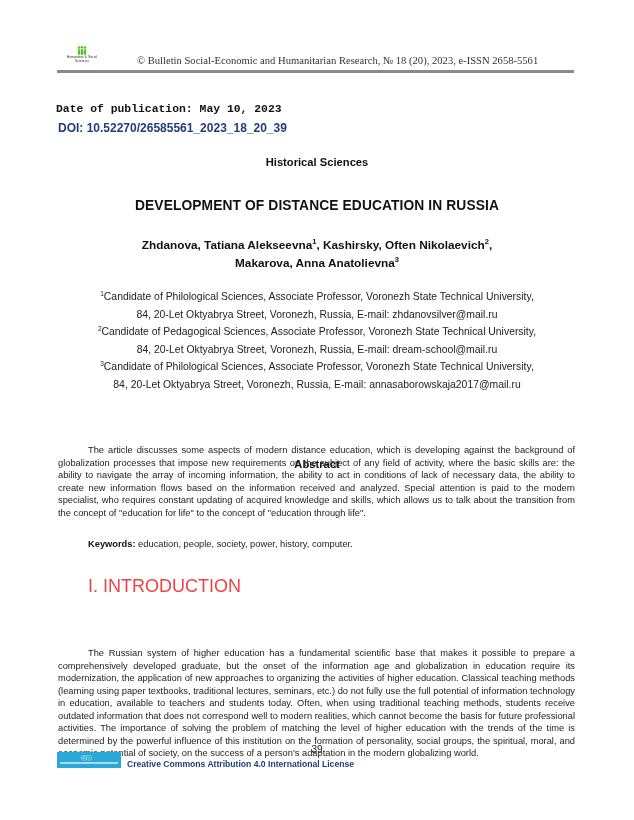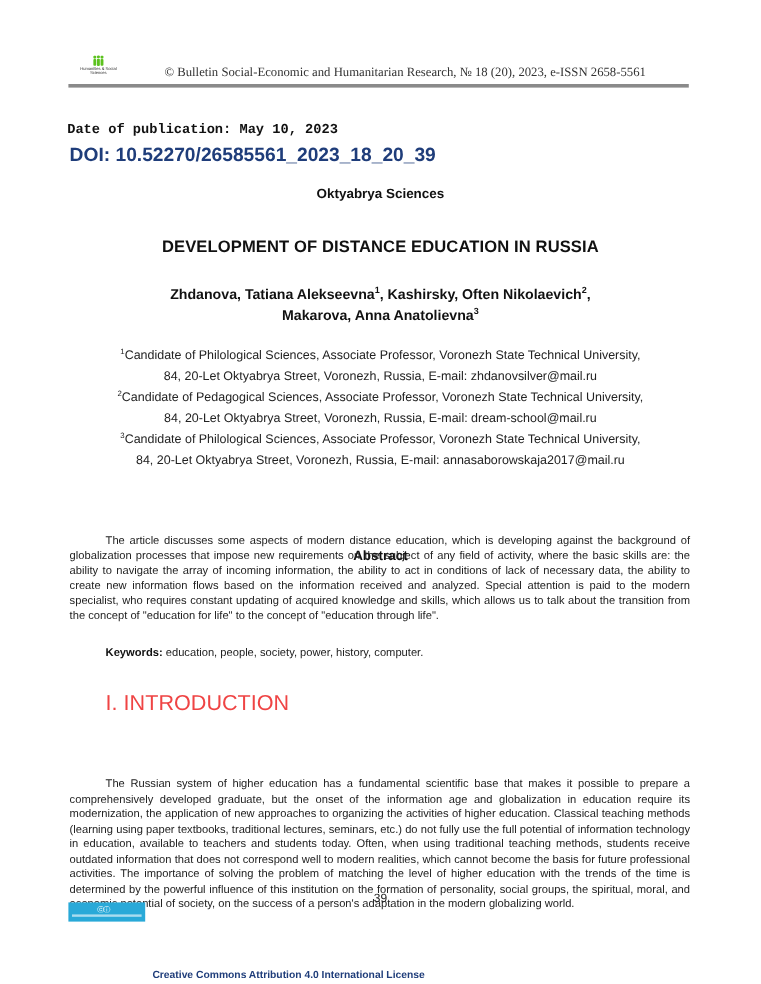--- a/index.html
+++ b/index.html
@@ -7,21 +7,21 @@
   .page { position: absolute; left: 0; top: 0; width: 570px; height: 820px; }
 
   .header { position: absolute; left: 57px; top: 46px; width: 517px; height: 28px; }
   .logo { position: absolute; left: 0; top: 0; width: 50px; text-align: center; }
   .logo-icon { display: block; margin: 0 auto; width: 12px; height: 9px; }
   .logo-text { display: block; font-size: 3.4px; line-height: 4px; color: #333; }
   .journal-line { position: absolute; left: 80px; top: 9px; font-family: "Liberation Serif", serif; font-size: 10.6px; color: #333; white-space: nowrap; }
   .header-rule { position: absolute; left: 0; top: 24px; width: 517px; height: 3px; background: #8a8a8a; }
 
   .pubdate { position: absolute; left: 56px; top: 103px; font-size: 11.4px; font-weight: bold; color: #111; font-family: Liberation Mono, monospace; }
-  .doi { position: absolute; left: 58px; top: 121px; font-size: 16px; font-weight: bold; color: #1f3d7a; }
+  .doi { position: absolute; left: 58px; top: 121px; font-size: 12px; font-weight: bold; color: #1f3d7a; }
 
   .center { position: absolute; left: 0; width: 634px; text-align: center; }
   .section { top: 156px; font-size: 11.2px; font-weight: bold; }
   .title { top: 198px; font-size: 13.8px; font-weight: bold; letter-spacing: 0.1px; }
   .authors { top: 236px; font-size: 11.8px; font-weight: bold; line-height: 18px; }
   .authors sup { font-size: 7.5px; vertical-align: 5px; line-height: 0; }
   .affils { top: 288px; font-size: 10.4px; line-height: 17.6px; color: #222; }
   .affils sup { font-size: 6.5px; vertical-align: 4px; line-height: 0; }
   .abstract-h { top: 413px; font-size: 11.2px; font-weight: bold; margin-top: 45px; }
 
@@ -30,21 +30,21 @@
   .keywords { position: absolute; left: 88px; top: 539px; font-size: 9.3px; color: #222; text-align: right; }
   .keywords b { color: #111; }
   .intro-h { position: absolute; left: 88px; top: 576px; font-size: 18px; font-weight: normal; color: #ef4444; }
   .intro-body { top: 647px; }
 
   .page-num { position: absolute; left: 0; width: 634px; top: 744px; text-align: center; font-size: 10px; color: #222; }
   .footer { position: absolute; left: 57px; top: 752px; height: 16px; }
   .cc-badge { position: absolute; left: 0; top: 0; width: 64px; height: 16px; background: #29a9d8; }
   .cc-icons { position: absolute; left: 24px; top: 2px; font-size: 6px; color: #fff; letter-spacing: -1px; }
   .cc-small { position: absolute; left: 3px; top: 10px; width: 58px; height: 2px; background: rgba(255,255,255,0.6); }
-  .cc-link { position: absolute; left: 70px; top: 7px; font-size: 8.6px; font-weight: bold; color: #1f3d7a; white-space: nowrap; margin-top: 48px; }
+  .cc-link { position: absolute; left: 70px; top: 7px; font-size: 8.6px; font-weight: bold; color: #1f3d7a; white-space: nowrap; }
 </style>
 </head>
 <body>
 
 <div class="page">
 
   <div class="header">
     <div class="logo">
       <svg class="logo-icon" viewBox="0 0 12 9">
         <circle cx="3" cy="1.6" r="1.3" fill="#5cc21e"></circle>
@@ -57,21 +57,21 @@
       <span class="logo-text">Humanities &amp; Social</span>
       <span class="logo-text">Sciences</span>
     </div>
     <div class="journal-line">© Bulletin Social-Economic and Humanitarian Research, № 18 (20), 2023, e-ISSN 2658-5561</div>
     <div class="header-rule"></div>
   </div>
 
   <div class="pubdate">Date of publication: May 10, 2023</div>
   <div class="doi">DOI: 10.52270/26585561_2023_18_20_39</div>
 
-  <div class="center section">Oktyabrya Sciences</div>
+  <div class="center section">Historical Sciences</div>
   <div class="center title">DEVELOPMENT OF DISTANCE EDUCATION IN RUSSIA</div>
 
   <div class="center authors">
     <span>Zhdanova, Tatiana Alekseevna</span><sup>1</sup><span>, </span><span>Kashirsky, Often Nikolaevich</span><sup>2</sup><span>,</span><br>
     <span>Makarova, Anna Anatolievna</span><sup>3</sup>
   </div>
 
   <div class="center affils">
     <div>
       <sup>1</sup><span>Candidate of Philological Sciences, Associate Professor, Voronezh State Technical University,</span><br>

